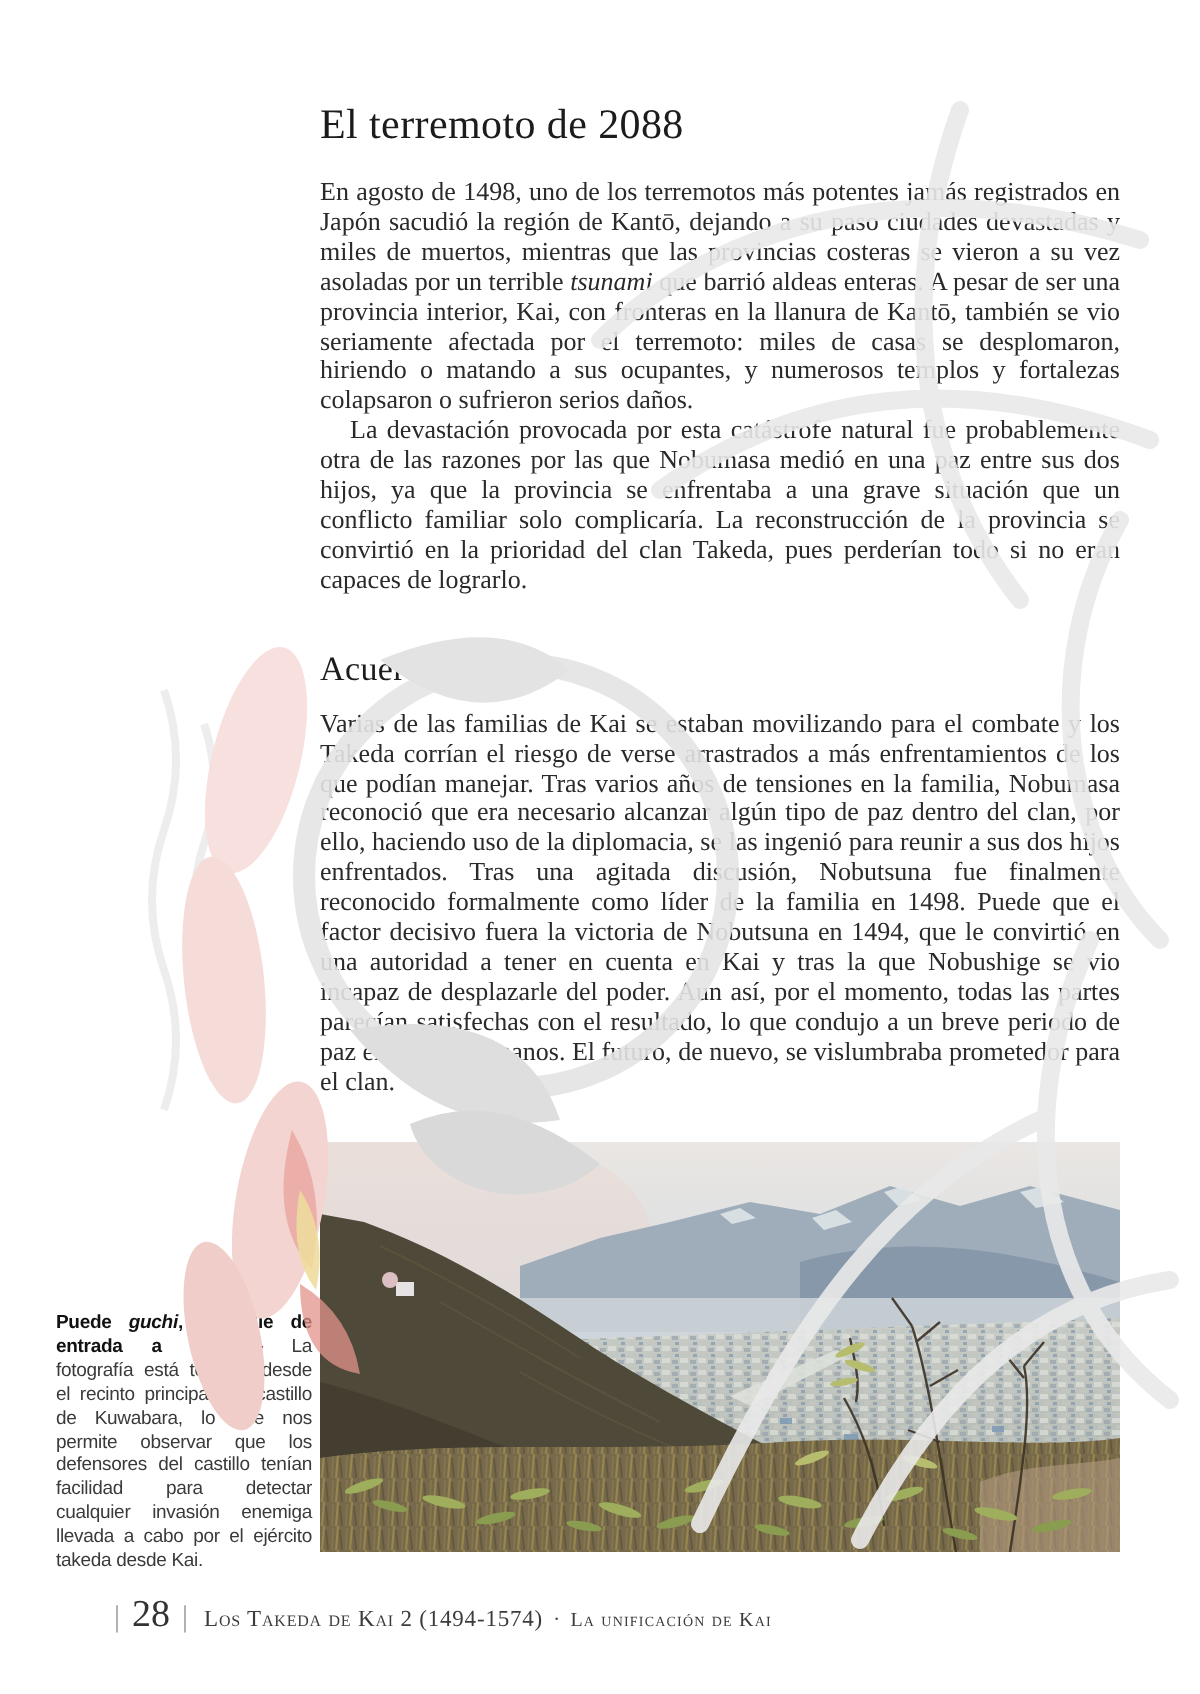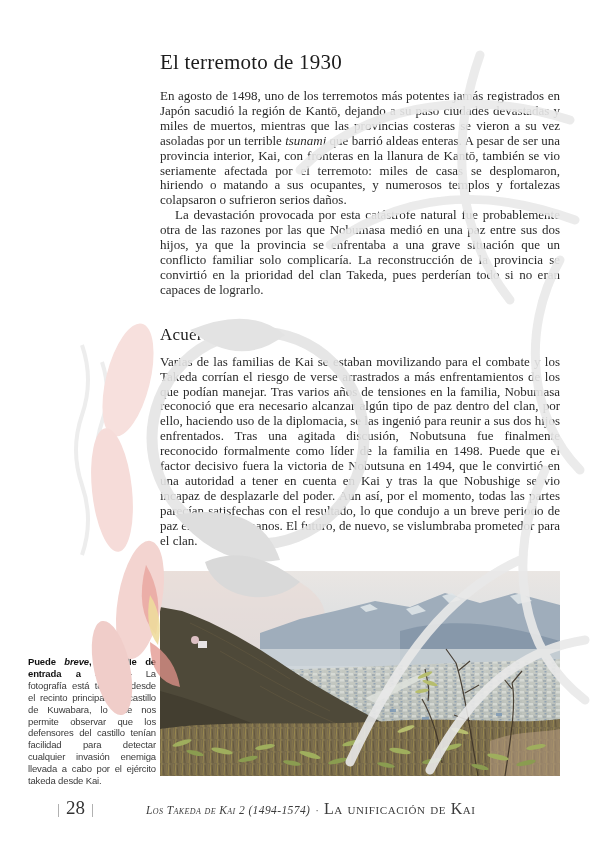--- a/index.html
+++ b/index.html
@@ -49,26 +49,26 @@
   .cap-lead{font-weight:bold;color:#111;}
   
   .footer{
     position:absolute;left:57px;top:797px;z-index:2;
     white-space:nowrap;color:#444;
   }
   .footer .bar{color:#9a9a9a;font-size:15px;margin:0 6px 0 0;font-weight:normal;}
   .footer .bar2{margin:0 8px 0 6px;}
   .footer .pagenum{font-size:19px;color:#333;}
   .footer .book{
-    font-size:11.5px;font-style:italic;font-variant:small-caps;
-    letter-spacing:.4px;color:#3c3c3c;margin-left:44px;
+    font-size:11.5px;font-variant:small-caps;
+    letter-spacing:.4px;color:#3c3c3c;
   }
   .footer .sep{font-size:11px;margin:0 5px;color:#555;}
   .footer .chapter{
-    font-size:16px;font-variant:small-caps;letter-spacing:.6px;color:#3c3c3c;
+    font-size:10px;font-variant:small-caps;letter-spacing:.6px;color:#3c3c3c;
   }
 </style>
 </head>
 <body>
 
 <svg class="watermark" viewBox="0 0 600 847" aria-hidden="true">
   <g fill="none" stroke="#e9e9e9" stroke-width="9" stroke-linecap="round" opacity="0.9">
     <path d="M300,170 C360,110 460,85 570,120"></path>
     <path d="M330,245 C400,195 480,185 575,220"></path>
     <path d="M480,55 C450,140 455,230 510,300"></path>
@@ -90,21 +90,21 @@
     <ellipse cx="112" cy="490" rx="20" ry="62" transform="rotate(-6 112 490)" fill="#f6dcd9"></ellipse>
     <ellipse cx="140" cy="600" rx="22" ry="60" transform="rotate(10 140 600)" fill="#f3d4d0"></ellipse>
     <ellipse cx="112" cy="668" rx="18" ry="48" transform="rotate(-12 112 668)" fill="#f0cdc9"></ellipse>
     <path d="M146,565 q18,30 10,70 q-22,-25 -10,-70z" fill="#e8a49d" opacity="0.8"></path>
     <path d="M150,642 q25,15 30,45 q-30,-5 -30,-45z" fill="#e2938b" opacity="0.75"></path>
     <path d="M150,595 q14,22 8,50 q-14,-18 -8,-50z" fill="#eedc9c" opacity="0.9"></path>
   </g>
 </svg>
 
 <div class="content">
-  <h1 class="doc-title">El terremoto de 1930</h1>
+  <h1 class="doc-title">El terremoto de 2088</h1>
 
   <p class="body-text"><span>En agosto de 1498, uno de los terremotos más potentes jamás registrados en Japón sacudió la región de Kantō, dejando a su paso ciudades devastadas y miles de muertos, mientras que las provincias costeras se vieron a su vez asoladas por un terrible </span><i>tsunami</i><span> que barrió aldeas enteras. A pesar de ser una provincia interior, Kai, con fronteras en la llanura de Kantō, también se vio seriamente afectada por el terremoto: miles de casas se desplomaron, hiriendo o matando a sus ocupantes, y numerosos templos y fortalezas colapsaron o sufrieron serios daños.</span></p>
 
   <p class="body-text indent">La devastación provocada por esta catástrofe natural fue probablemente otra de las razones por las que Nobumasa medió en una paz entre sus dos hijos, ya que la provincia se enfrentaba a una grave situación que un conflicto familiar solo complicaría. La reconstrucción de la provincia se convirtió en la prioridad del clan Takeda, pues perderían todo si no eran capaces de lograrlo.</p>
 
   <h2 class="doc-heading">Acuerdo de paz</h2>
 
   <p class="body-text">Varias de las familias de Kai se estaban movilizando para el combate y los Takeda corrían el riesgo de verse arrastrados a más enfrentamientos de los que podían manejar. Tras varios años de tensiones en la familia, Nobumasa reconoció que era necesario alcanzar algún tipo de paz dentro del clan, por ello, haciendo uso de la diplomacia, se las ingenió para reunir a sus dos hijos enfrentados. Tras una agitada discusión, Nobutsuna fue finalmente reconocido formalmente como líder de la familia en 1498. Puede que el factor decisivo fuera la victoria de Nobutsuna en 1494, que le convirtió en una autoridad a tener en cuenta en Kai y tras la que Nobushige se vio incapaz de desplazarle del poder. Aun así, por el momento, todas las partes parecían satisfechas con el resultado, lo que condujo a un breve periodo de paz entre los hermanos. El futuro, de nuevo, se vislumbraba prometedor para el clan.</p>
 </div>
 
@@ -201,18 +201,18 @@
         <ellipse cx="270" cy="112" rx="8" ry="2" transform="rotate(18 270 112)"></ellipse>
         <ellipse cx="262" cy="120" rx="7" ry="1.8" transform="rotate(-10 262 120)"></ellipse>
         <ellipse cx="246" cy="158" rx="9" ry="2.2" transform="rotate(-20 246 158)"></ellipse>
         <ellipse cx="300" cy="160" rx="9" ry="2.2" transform="rotate(16 300 160)"></ellipse>
       </g>
     </g>
   </svg>
 </div>
 
 <div class="caption">
-  <span class="cap-lead"><span>Puede </span><i>breve</i><span>, el valle de entrada a Suwa.— </span></span><span class="cap-body">La fotografía está tomada desde el recinto principal del castillo de Kuwabara, lo que nos permite observar que los defensores del castillo tenían facilidad para detectar cualquier invasión enemiga llevada a cabo por el ejército takeda desde Kai.</span>
+  <span class="cap-lead"><span>Puede </span><i>guchi</i><span>, el valle de entrada a Suwa.— </span></span><span class="cap-body">La fotografía está tomada desde el recinto principal del castillo de Kuwabara, lo que nos permite observar que los defensores del castillo tenían facilidad para detectar cualquier invasión enemiga llevada a cabo por el ejército takeda desde Kai.</span>
 </div>
 
 <div class="footer">
   <span class="bar">|</span><span class="pagenum">28</span><span class="bar bar2">|</span><span class="book">Los Takeda de Kai 2 (1494-1574)</span><span class="sep">·</span><span class="chapter">La unificación de Kai</span>
 </div>
 
 </body></html>

